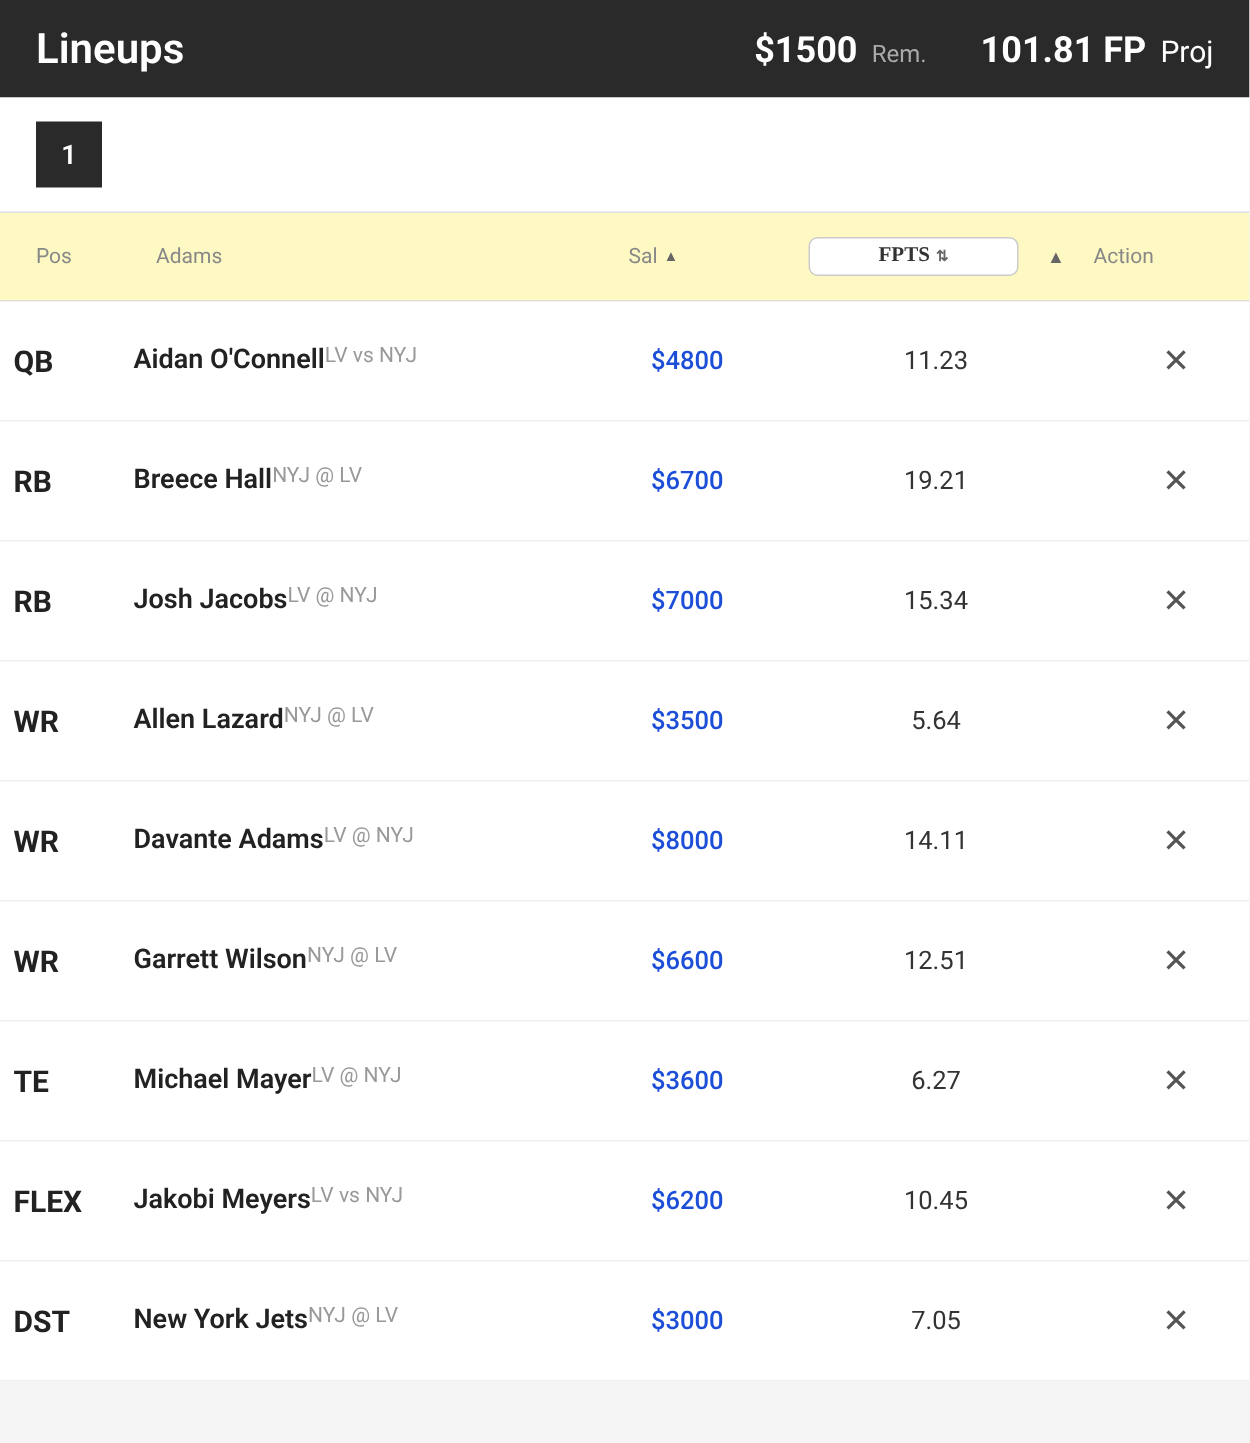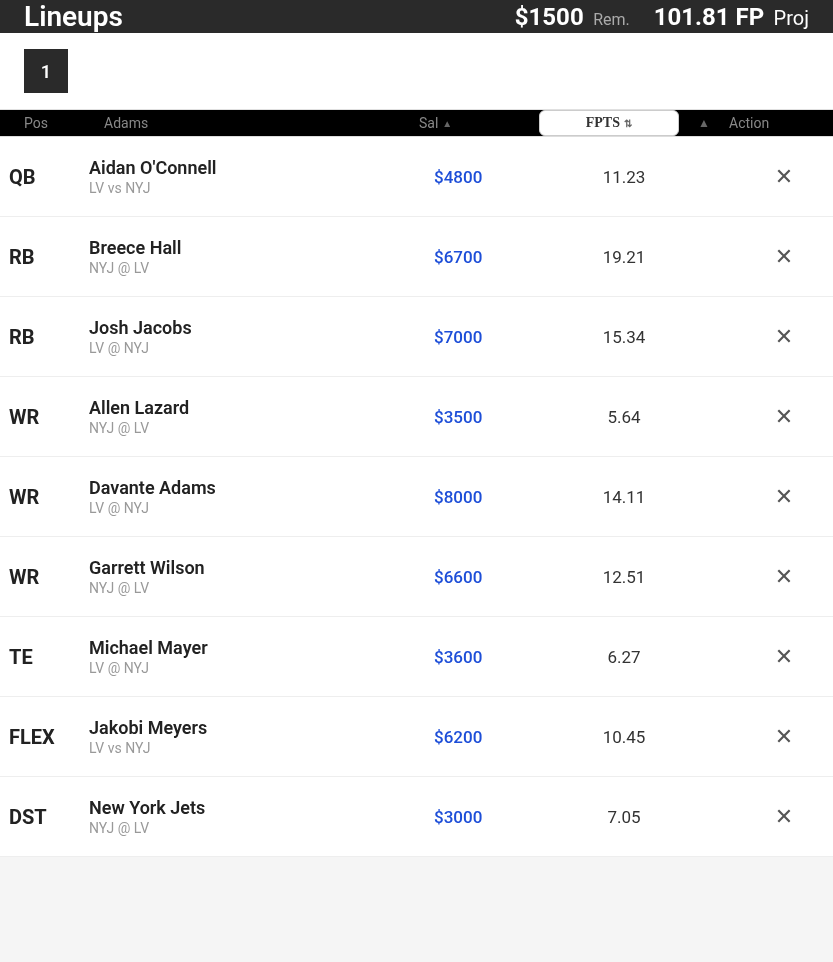--- a/index.html
+++ b/index.html
@@ -11,35 +11,35 @@
     body {
       font-family: -apple-system, BlinkMacSystemFont, 'Segoe UI', Roboto, sans-serif;
       background: #f5f5f5;
       width: 833px;
       min-height: 962px;
     }
 
     .header {
       background: #2a2a2a;
       color: white;
-      padding: 0 24px;
+      padding: 16px 24px;
       display: flex;
       justify-content: space-between;
     }
 
     .header-title {
       font-size: 28px;
       font-weight: 600;
       color: white;
     }
 
     .header-right {
       display: flex;
       align-items: center;
-      gap: 24px;
+      gap: 36px;
     }
 
     .header-salary {
       font-size: 22px;
       color: white;
     }
 
     .header-salary .amount {
       font-weight: 700;
       font-size: 24px;
@@ -79,24 +79,24 @@
       width: 44px;
       height: 44px;
       display: flex;
       align-items: center;
       justify-content: center;
       font-size: 18px;
       font-weight: 600;
     }
 
     .table-header {
-      background: #000000;
+      background: #fef9c3;
       display: grid;
       grid-template-columns: 80px 1fr 120px 140px 50px 80px;
-      padding: 0 24px;
+      padding: 16px 24px;
       border-bottom: 1px solid #ddd;
     }
 
     .col-header {
       font-size: 14px;
       color: #888;
       font-weight: 400;
       display: flex;
       align-items: center;
       gap: 4px;
@@ -129,21 +129,20 @@
     }
 
     .pos-label {
       font-size: 20px;
       font-weight: 700;
       color: #222;
     }
 
     .player-info {
       display: flex;
-      flex-direction: column;
     }
 
     .player-name {
       font-size: 18px;
       font-weight: 600;
       color: #222;
       margin-bottom: 2px;
     }
 
     .player-matchup {

